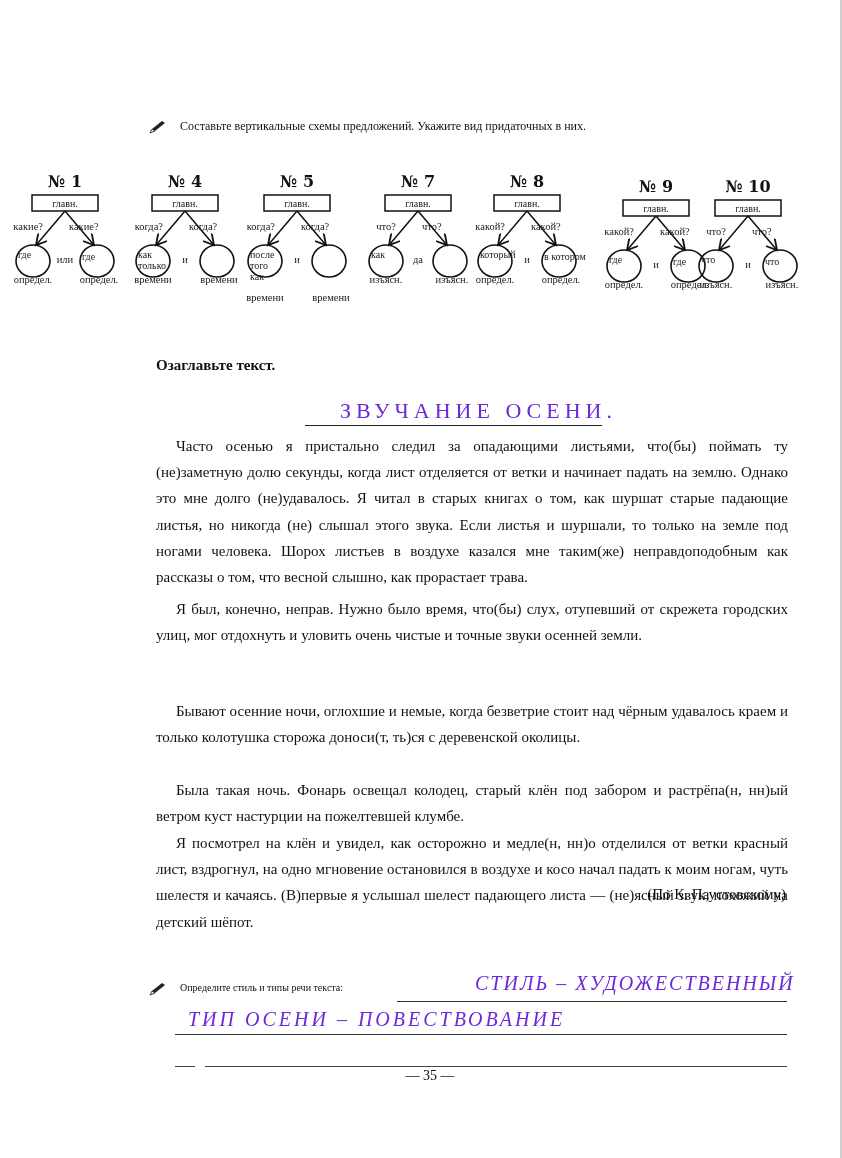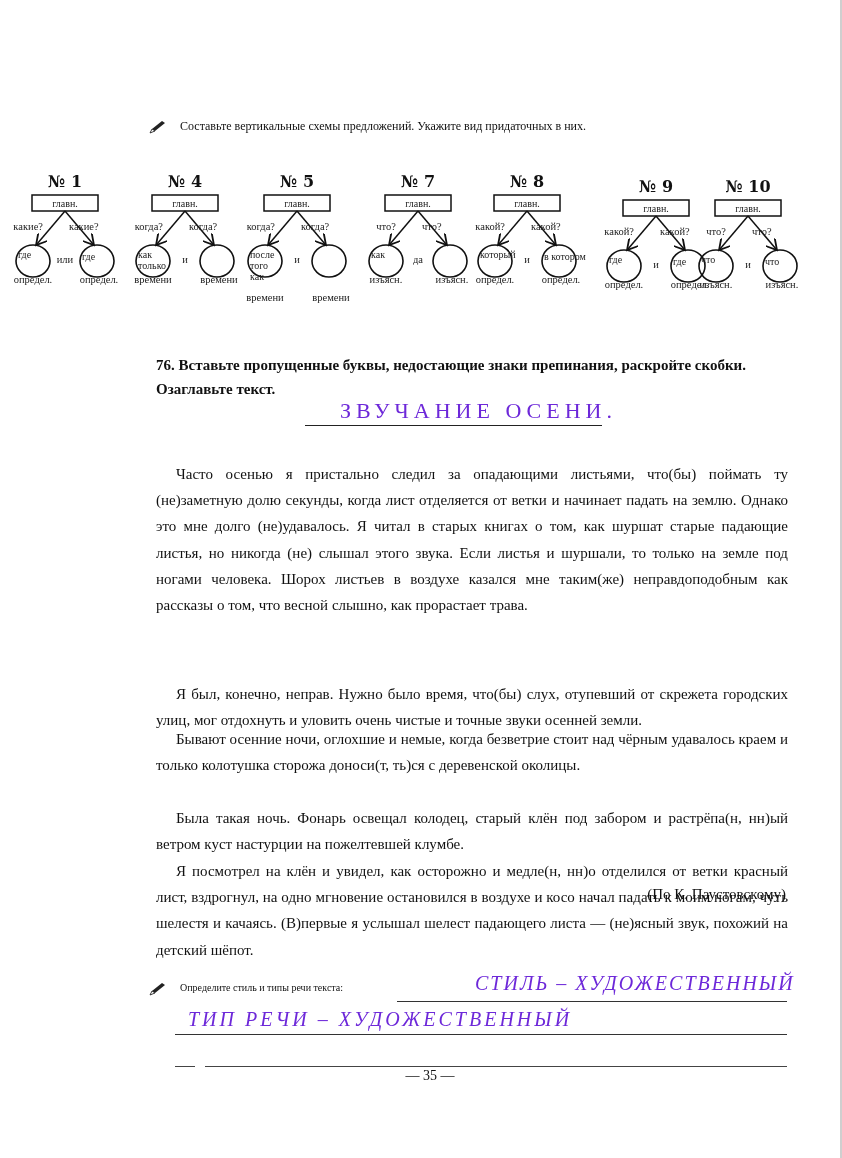--- a/index.html
+++ b/index.html
@@ -6,24 +6,24 @@
   body { width: 842px; height: 1158px; position: relative; overflow: hidden;
          font-family: "Liberation Serif", "DejaVu Serif", serif; color: #111; }
   .abs { position: absolute; }
   .task-line { left: 148px; top: 119px; font-size: 12px; white-space: nowrap; }
   .pencil { display: inline-block; width: 18px; height: 14px; vertical-align: middle; margin-right: 14px; }
   .schemes { left: 0; top: 165px; width: 842px; height: 150px; }
   .ex-title { left: 156px; top: 353px; font-size: 15px; font-weight: bold; width: 640px; line-height: 24px; }
   .handwritten { font-family: Liberation Serif, serif; font-style: italic; letter-spacing: 2px; color: #6d28d9; }
   .title-hw { left: 340px; top: 398px; font-size: 22px; letter-spacing: 5px; font-style: normal; font-weight: 300; }
   .title-line { left: 305px; top: 425px; width: 297px; height: 0; border-top: 1.5px solid #222; }
-  .para { left: 156px; width: 632px; font-size: 15px; line-height: 26.2px; text-align: justify; margin-top: 28px; }
+  .para { left: 156px; width: 632px; font-size: 15px; line-height: 26.2px; text-align: justify; }
   .para p { margin: 0; text-indent: 20px; }
   .p1 { top: 433px; }
-  .p2 { top: 653px; }
+  .p2 { top: 596px; }
   .p3 { top: 698px; }
   .p4 { top: 777px; }
   .p5 { top: 830px; }
   .author { right: 56px; top: 886px; font-size: 15px; }
   .define-line { left: 148px; top: 982px; font-size: 10px; white-space: nowrap; }
   .answer1 { left: 475px; top: 972px; font-size: 20px; letter-spacing: 2px; }
   .answer1-line { left: 397px; top: 1001px; width: 390px; border-top: 1.2px solid #333; }
   .answer2 { left: 188px; top: 1008px; font-size: 20px; letter-spacing: 3px; }
   .answer2-line { left: 175px; top: 1034px; width: 612px; border-top: 1.2px solid #333; }
   .rule3a { left: 175px; top: 1066px; width: 20px; border-top: 1px solid #444; }
@@ -145,21 +145,20 @@
     <ellipse cx="716" cy="101" rx="17" ry="16" fill="none" stroke="#111" stroke-width="1.6"></ellipse>
     <ellipse cx="780" cy="101" rx="17" ry="16" fill="none" stroke="#111" stroke-width="1.6"></ellipse>
     <text x="701" y="98" font-size="10" font-family="Liberation Serif, serif" fill="#222">что</text>
     <text x="748" y="103" text-anchor="middle" font-size="10.5" font-family="Liberation Serif, serif" fill="#222">и</text>
     <text x="765" y="100" font-size="10" font-family="Liberation Serif, serif" fill="#222">что</text>
     <text x="716" y="123" text-anchor="middle" font-size="10.5" font-family="Liberation Serif, serif" fill="#222">изъясн.</text>
     <text x="782" y="123" text-anchor="middle" font-size="10.5" font-family="Liberation Serif, serif" fill="#222">изъясн.</text>
   </svg>
 
 <div class="abs ex-title">
-  <div>76. Вставьте пропущенные буквы, недостающие знаки препинания, раскройте скобки.</div>
   <div>Озаглавьте текст.</div>
 </div>
 <div class="abs handwritten title-hw">ЗВУЧАНИЕ ОСЕНИ.</div>
 <div class="abs title-line"></div>
 
 <div class="abs para p1">
     <p>Часто осенью я пристально следил за опадающими листьями, что(бы) поймать ту (не)заметную долю секунды, когда лист отделяется от ветки и начинает падать на землю. Однако это мне долго (не)удавалось. Я читал в старых книгах о том, как шуршат старые падающие листья, но никогда (не) слышал этого звука. Если листья и шуршали, то только на земле под ногами человека. Шорох листьев в воздухе казался мне таким(же) неправдоподобным как рассказы о том, что весной слышно, как прорастает трава.</p>
   </div>
 <div class="abs para p2">
     <p>Я был, конечно, неправ. Нужно было время, что(бы) слух, отупевший от скрежета городских улиц, мог отдохнуть и уловить очень чистые и точные звуки осенней земли.</p>
@@ -179,18 +178,18 @@
 <div class="abs define-line">
   <span class="pencil">
     <svg width="18" height="14" viewBox="0 0 18 14">
         <path d="M2 13 L4 9 L14 1 L17 3 L7 11 Z" fill="#222"></path>
         <path d="M2 13 L4 9 L7 11 Z" fill="#fff" stroke="#222" stroke-width="0.8"></path>
       </svg>
   </span><span>Определите стиль и типы речи текста:</span>
 </div>
 <div class="abs handwritten answer1">СТИЛЬ – ХУДОЖЕСТВЕННЫЙ</div>
 <div class="abs answer1-line"></div>
-<div class="abs handwritten answer2">ТИП РЕЧИ – ХУДОЖЕСТВЕННЫЙ</div>
+<div class="abs handwritten answer2">ТИП ОСЕНИ – ПОВЕСТВОВАНИЕ</div>
 <div class="abs answer2-line"></div>
 <div class="abs rule3a"></div>
 <div class="abs rule3b"></div>
 
 <div class="abs page-num">— 35 —</div>
 
 </body></html>

